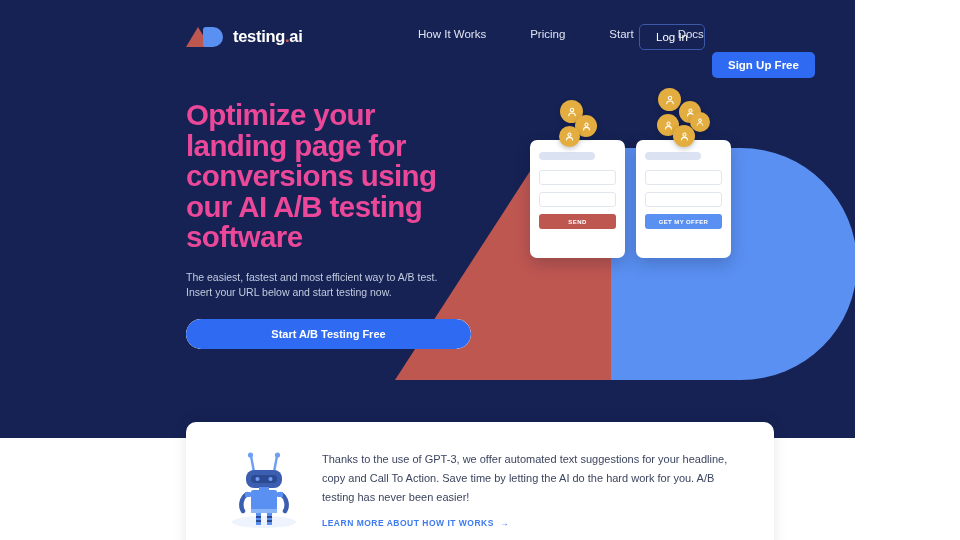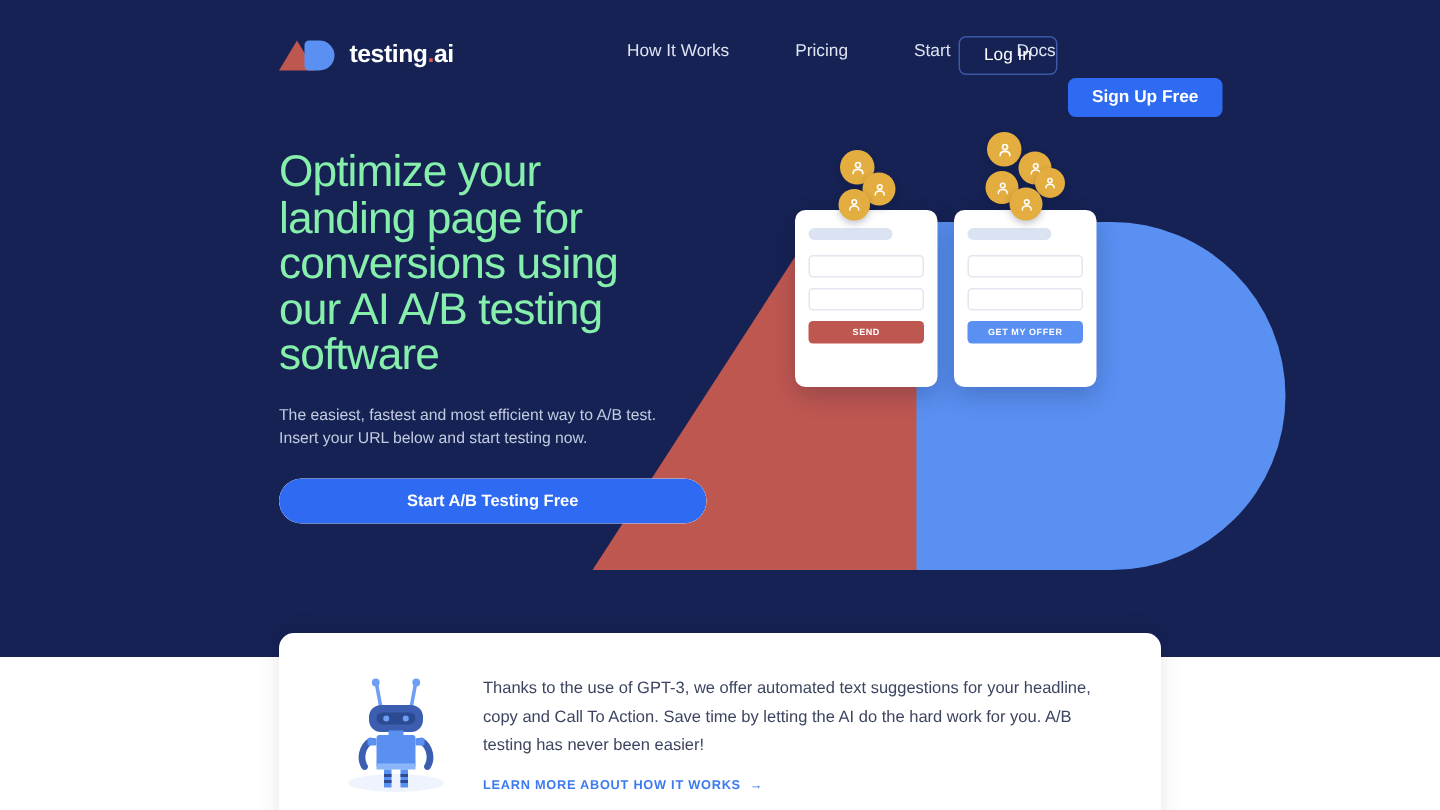--- a/index.html
+++ b/index.html
@@ -6,21 +6,21 @@
   body{
     width:960px;height:540px;overflow:hidden;
     font-family:"Liberation Sans","DejaVu Sans",sans-serif;
     background:#ffffff;
     -webkit-font-smoothing:antialiased;
   }
   .page{position:relative;width:960px;height:540px;overflow:hidden;background:#ffffff;}
 
   
   .hero{
-    position:absolute;left:0;top:0;width:960px;height:438px;
+    position:absolute;left:0;top:0;width:855px;height:438px;
     background:#152253;overflow:hidden;
   }
 
   
   .art{position:absolute;left:0;top:0;width:960px;height:438px;overflow:hidden;}
   .letter-a{
     position:absolute;left:395px;top:148px;
     width:0;height:0;
     border-left:150px solid transparent;
     border-right:150px solid transparent;
@@ -59,22 +59,22 @@
     padding:6px 16px;border-radius:5px;background:transparent;white-space:nowrap;
   }
   .btn-signup{
     background:#2f6bf2;color:#ffffff;font-size:11.5px;font-weight:bold;
     padding:7px 16px;border-radius:5px;border:none;white-space:nowrap;margin-top:28px;
   }
 
   
   .hero-copy{position:absolute;left:186px;top:100px;width:270px;z-index:30;}
   h1.headline{
-    margin:0;color:#86efac;font-size:29.5px;line-height:30.5px;
-    font-weight:normal;letter-spacing:-0.6px;
+    margin:0;color:#ec4899;font-size:29.5px;line-height:30.5px;
+    font-weight:bold;letter-spacing:-0.6px;
   }
   .sub{
     margin:17px 0 0 0;color:#c3cbe0;font-size:10.5px;line-height:15px;width:253px;
   }
   .cta{
     position:relative;margin-top:19px;width:285px;height:30px;
     background:#ffffff;border-radius:15px;display:flex;align-items:stretch;overflow:hidden;
   }
   .cta-input{
     flex:0 0 155px;border:none;outline:none;background:transparent;

